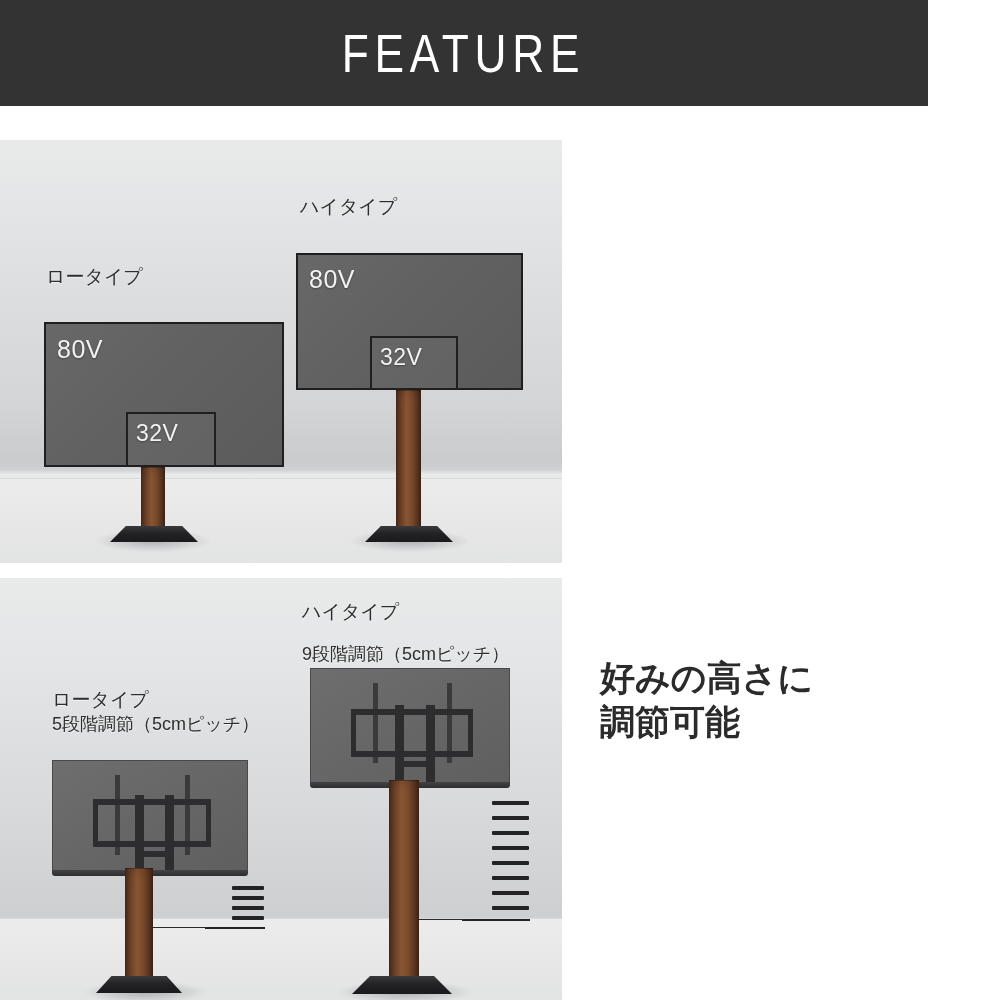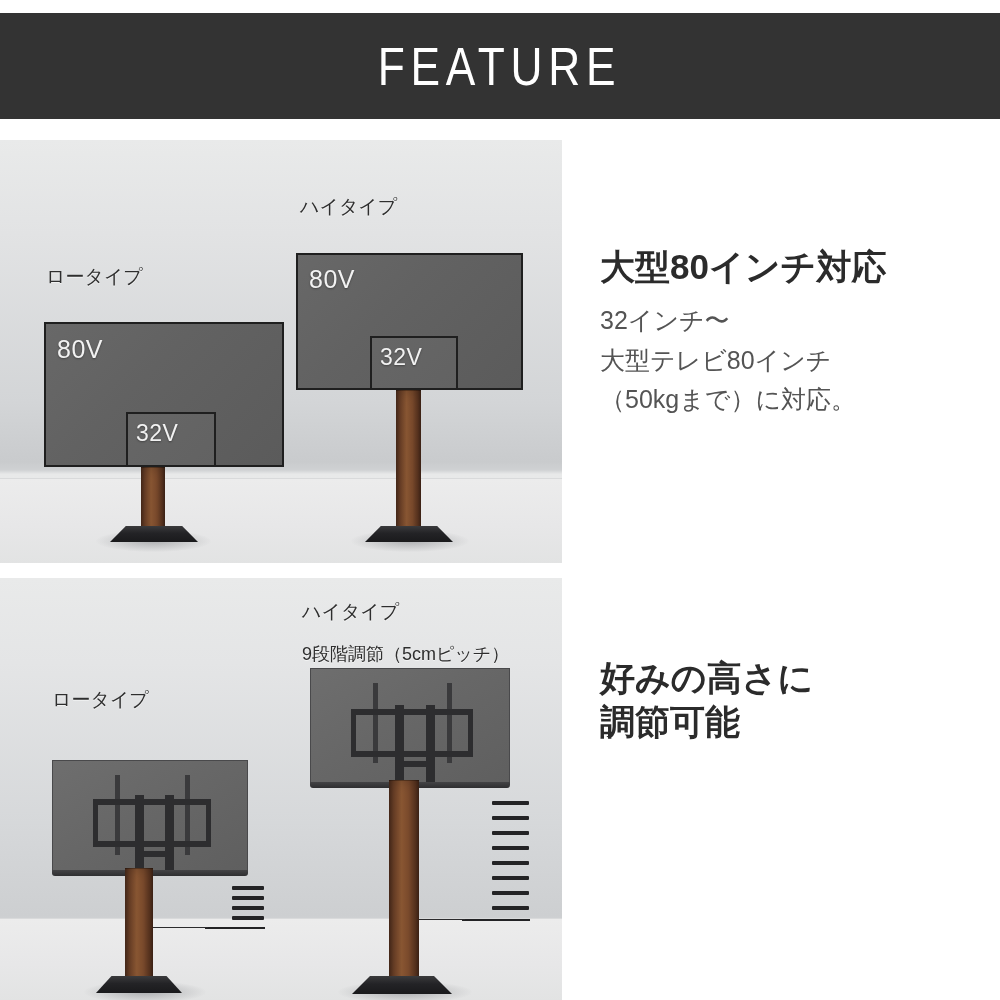--- a/index.html
+++ b/index.html
@@ -19,27 +19,26 @@
     width: 1000px;
     height: 1000px;
     background: #ffffff;
   }
 
   
   .header-band {
     position: absolute;
     left: 0;
     top: 0;
-    width: 1000px;
+    width: 928px;
     height: 106px;
     background: #333333;
     display: flex;
     align-items: center;
     justify-content: center;
-    margin-top: 13px;
   }
   .header-title {
     color: #ffffff;
     font-family: "Liberation Sans Narrow", "Liberation Sans", "DejaVu Sans", sans-serif;
     font-size: 54px;
     font-weight: 400;
     letter-spacing: 7px;
     transform: scaleX(0.82);
     transform-origin: center;
     line-height: 1;
@@ -246,39 +245,32 @@
         </div>
         <div class="screen32" style="left:370px; top:196px; width:88px; height:54px;">
           <div class="scr-tag" style="left:8px; top:6px; font-size:23px;">32V</div>
         </div>
         <div class="pole" style="left:396px; top:250px; width:25px; height:147px;"></div>
         <div class="base-shadow" style="left:351px; top:390px; width:118px; height:22px;"></div>
         <div class="base" style="left:365px; top:386px; width:88px; height:16px;"></div>
       </div>
     </div>
 
-    <div class="copy">
-      <div class="copy-inner">
-        <h2 class="copy-head">大型80インチ対応</h2>
-        <p class="copy-body">32インチ〜
-大型テレビ80インチ
-（50kgまで）に対応。</p>
-      </div>
-    </div>
   </div>
 
   <div class="row row-2">
 
     <div class="photo">
       <div class="floor"></div>
 
       <div class="label" style="left:302px; top:22px;">ハイタイプ</div>
       <div class="label small" style="left:302px; top:65px;">9段階調節（5cmピッチ）</div>
 
       <div class="label" style="left:52px; top:110px;">ロータイプ</div>
+      <div class="label small" style="left:52px; top:135px;">5段階調節（5cmピッチ）</div>
 
       <div class="stand">
         <div class="screen-back" style="left:52px; top:182px; width:196px; height:112px;">
 
           <div class="brk-soft" style="left:62px; top:14px; width:5px; height:80px;"></div>
           <div class="brk-soft" style="left:132px; top:14px; width:5px; height:80px;"></div>
 
           <div class="brk" style="left:40px; top:38px; width:118px; height:6px;"></div>
           <div class="brk" style="left:40px; top:80px; width:118px; height:6px;"></div>
           <div class="brk" style="left:40px; top:38px; width:5px; height:48px;"></div>

